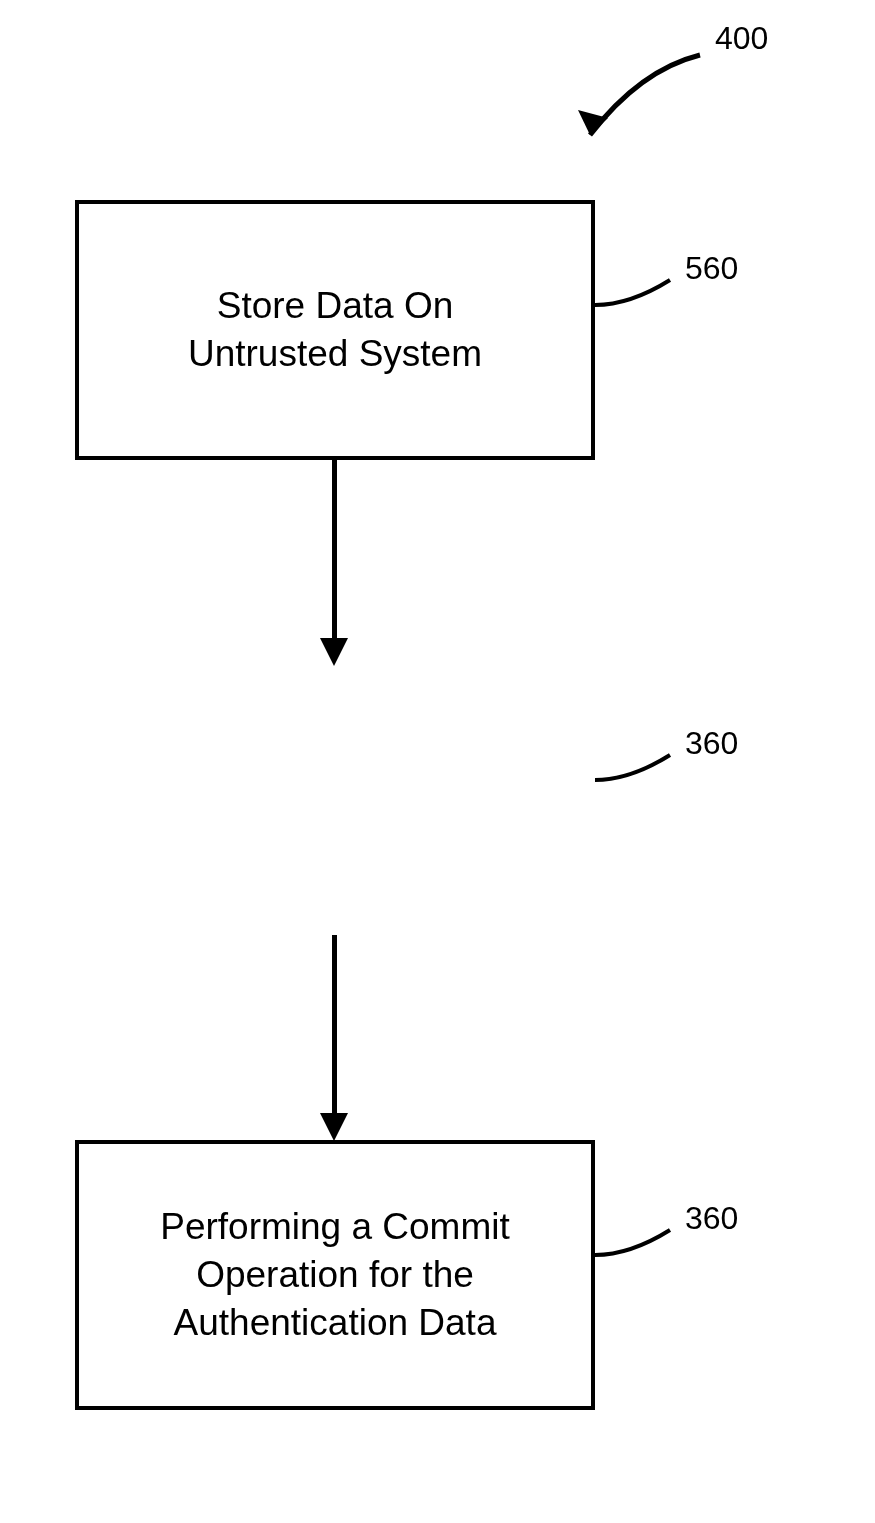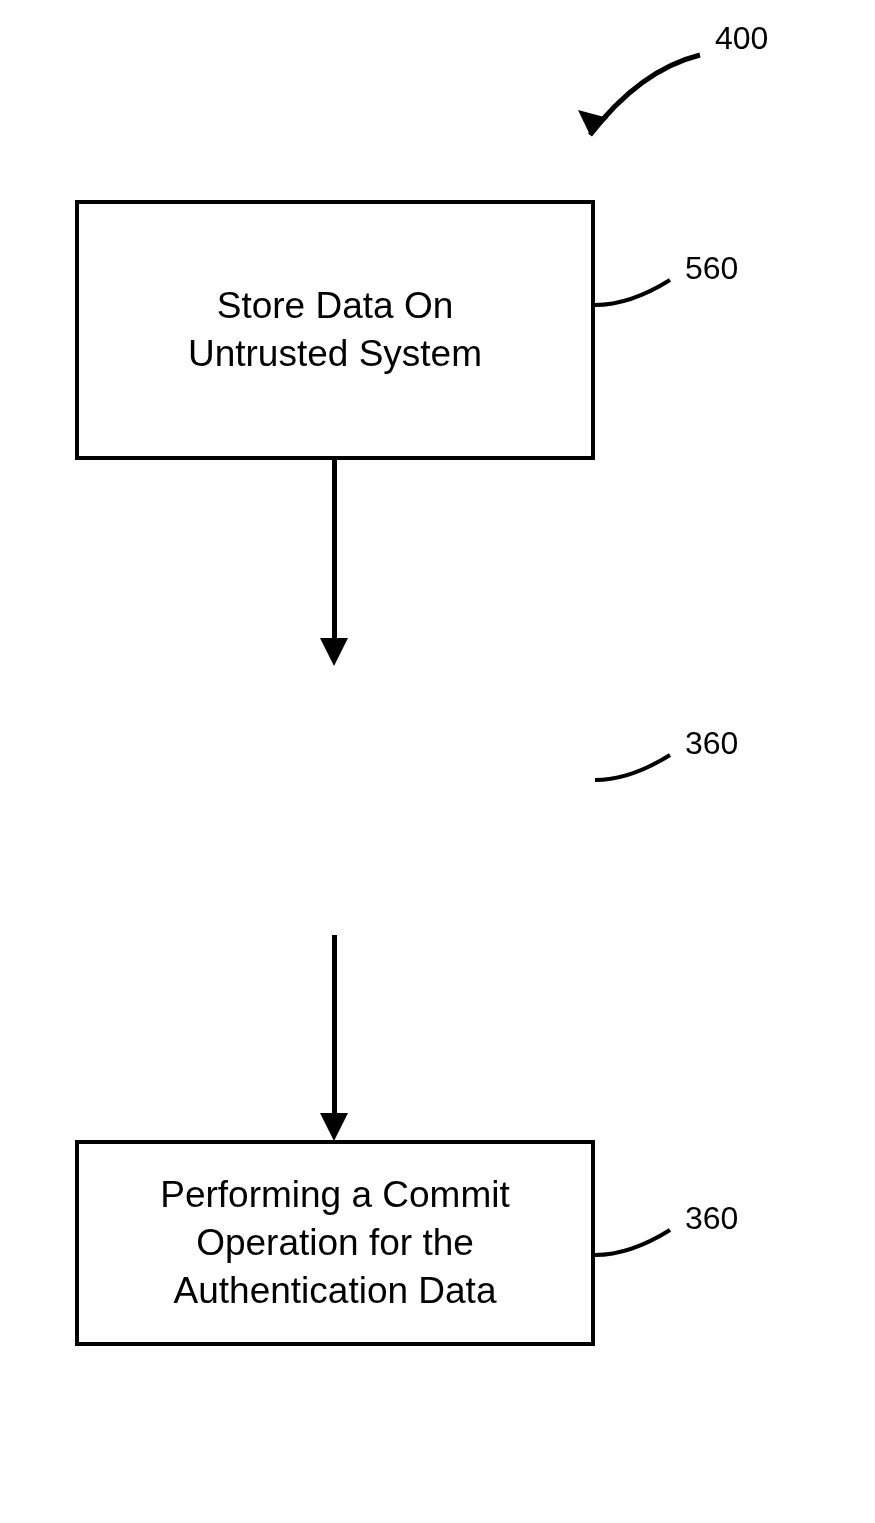--- a/index.html
+++ b/index.html
@@ -79,21 +79,21 @@
   <div class="arrow-head-down" style="left:320px; top:638px;"></div>
 
   <svg class="leader" style="left:595px; top:745px; width:90px; height:50px;" viewBox="0 0 90 50">
     <path d="M 0 35 Q 35 35 75 10" stroke="black" stroke-width="4" fill="none"></path>
   </svg>
   <div class="label" style="left:685px; top:725px;">360</div>
 
   <div class="arrow-line" style="left:332px; top:935px; width:5px; height:180px;"></div>
   <div class="arrow-head-down" style="left:320px; top:1113px;"></div>
 
-  <div class="box" style="left:75px; top:1140px; width:520px; height:206px;">
+  <div class="box" style="left:75px; top:1140px; width:520px; height:270px;">
     <span style="white-space: pre-line;">Performing a Commit
 Operation for the
 Authentication Data</span>
   </div>
   <svg class="leader" style="left:595px; top:1220px; width:90px; height:50px;" viewBox="0 0 90 50">
     <path d="M 0 35 Q 35 35 75 10" stroke="black" stroke-width="4" fill="none"></path>
   </svg>
   <div class="label" style="left:685px; top:1200px;">360</div>
 
 </div>

